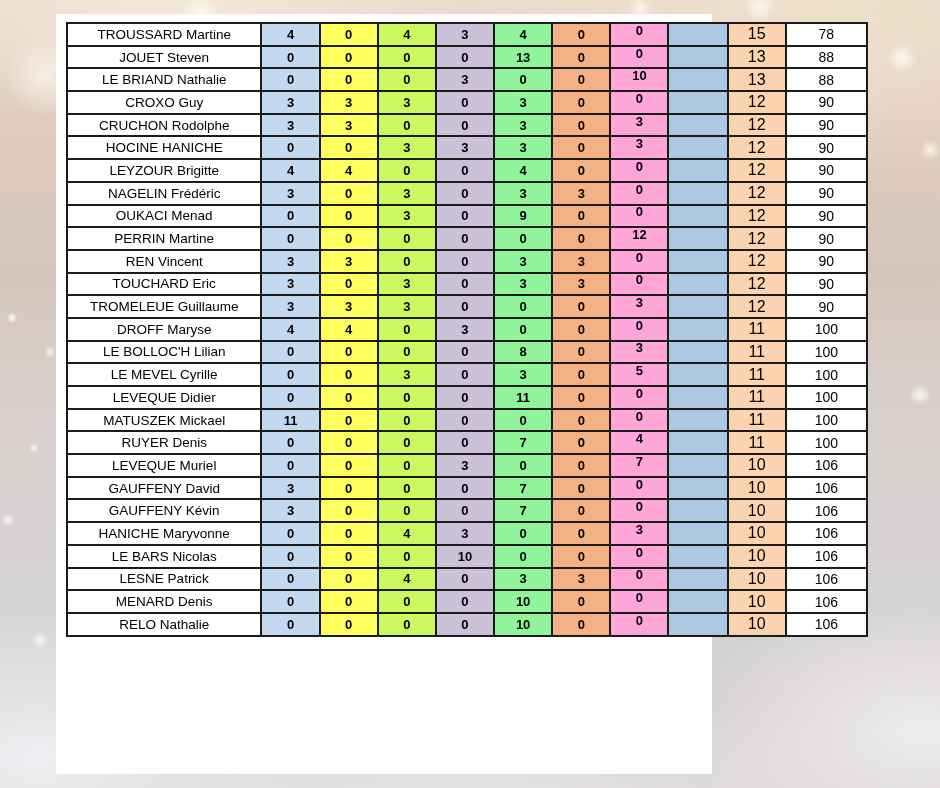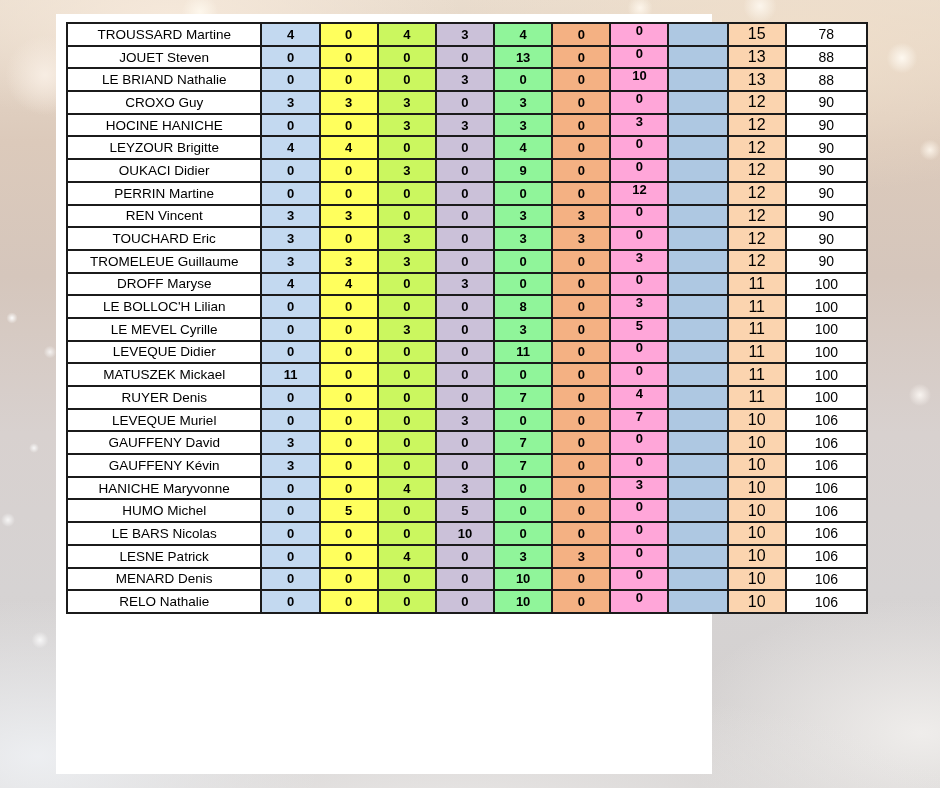--- a/index.html
+++ b/index.html
@@ -147,20 +147,33 @@
           <td class="num c3">3</td>
           <td class="num c4">0</td>
           <td class="num c5">3</td>
           <td class="num c6">0</td>
           <td class="num c7"><span class="raise">0</span></td>
           <td class="c8"></td>
           <td class="total">12</td>
           <td class="score">90</td>
         </tr>
         <tr>
+          <td class="name">CRUCHON Rodolphe</td>
+          <td class="num c1">3</td>
+          <td class="num c2">3</td>
+          <td class="num c3">0</td>
+          <td class="num c4">0</td>
+          <td class="num c5">3</td>
+          <td class="num c6">0</td>
+          <td class="num c7"><span class="raise">3</span></td>
+          <td class="c8"></td>
+          <td class="total">12</td>
+          <td class="score">90</td>
+        </tr>
+        <tr>
           <td class="name">HOCINE HANICHE</td>
           <td class="num c1">0</td>
           <td class="num c2">0</td>
           <td class="num c3">3</td>
           <td class="num c4">3</td>
           <td class="num c5">3</td>
           <td class="num c6">0</td>
           <td class="num c7"><span class="raise">3</span></td>
           <td class="c8"></td>
           <td class="total">12</td>
@@ -173,21 +186,34 @@
           <td class="num c3">0</td>
           <td class="num c4">0</td>
           <td class="num c5">4</td>
           <td class="num c6">0</td>
           <td class="num c7"><span class="raise">0</span></td>
           <td class="c8"></td>
           <td class="total">12</td>
           <td class="score">90</td>
         </tr>
         <tr>
-          <td class="name">OUKACI Didier</td>
+          <td class="name">NAGELIN Frédéric</td>
+          <td class="num c1">3</td>
+          <td class="num c2">0</td>
+          <td class="num c3">3</td>
+          <td class="num c4">0</td>
+          <td class="num c5">3</td>
+          <td class="num c6">3</td>
+          <td class="num c7"><span class="raise">0</span></td>
+          <td class="c8"></td>
+          <td class="total">12</td>
+          <td class="score">90</td>
+        </tr>
+        <tr>
+          <td class="name">OUKACI Menad</td>
           <td class="num c1">0</td>
           <td class="num c2">0</td>
           <td class="num c3">3</td>
           <td class="num c4">0</td>
           <td class="num c5">9</td>
           <td class="num c6">0</td>
           <td class="num c7"><span class="raise">0</span></td>
           <td class="c8"></td>
           <td class="total">12</td>
           <td class="score">90</td>
@@ -368,33 +394,20 @@
           <td class="num c3">4</td>
           <td class="num c4">3</td>
           <td class="num c5">0</td>
           <td class="num c6">0</td>
           <td class="num c7"><span class="raise">3</span></td>
           <td class="c8"></td>
           <td class="total">10</td>
           <td class="score">106</td>
         </tr>
         <tr>
-          <td class="name">HUMO Michel</td>
-          <td class="num c1">0</td>
-          <td class="num c2">5</td>
-          <td class="num c3">0</td>
-          <td class="num c4">5</td>
-          <td class="num c5">0</td>
-          <td class="num c6">0</td>
-          <td class="num c7"><span class="raise">0</span></td>
-          <td class="c8"></td>
-          <td class="total">10</td>
-          <td class="score">106</td>
-        </tr>
-        <tr>
           <td class="name">LE BARS Nicolas</td>
           <td class="num c1">0</td>
           <td class="num c2">0</td>
           <td class="num c3">0</td>
           <td class="num c4">10</td>
           <td class="num c5">0</td>
           <td class="num c6">0</td>
           <td class="num c7"><span class="raise">0</span></td>
           <td class="c8"></td>
           <td class="total">10</td>

